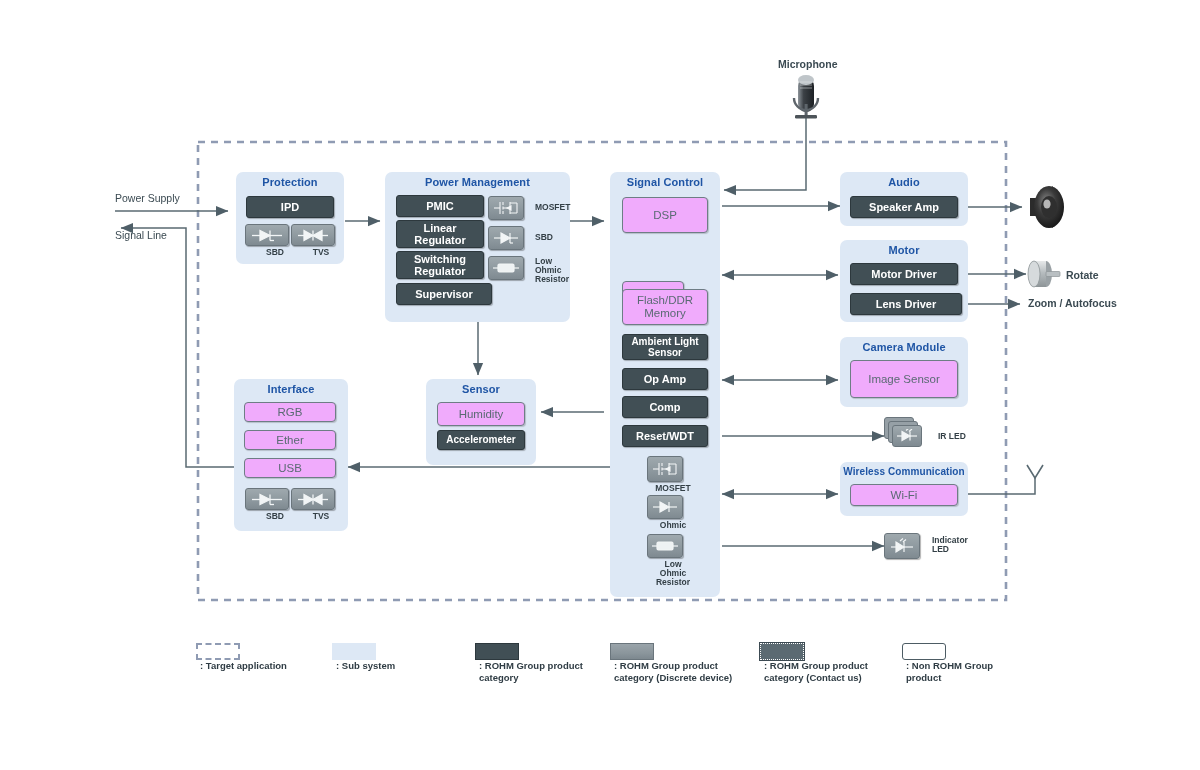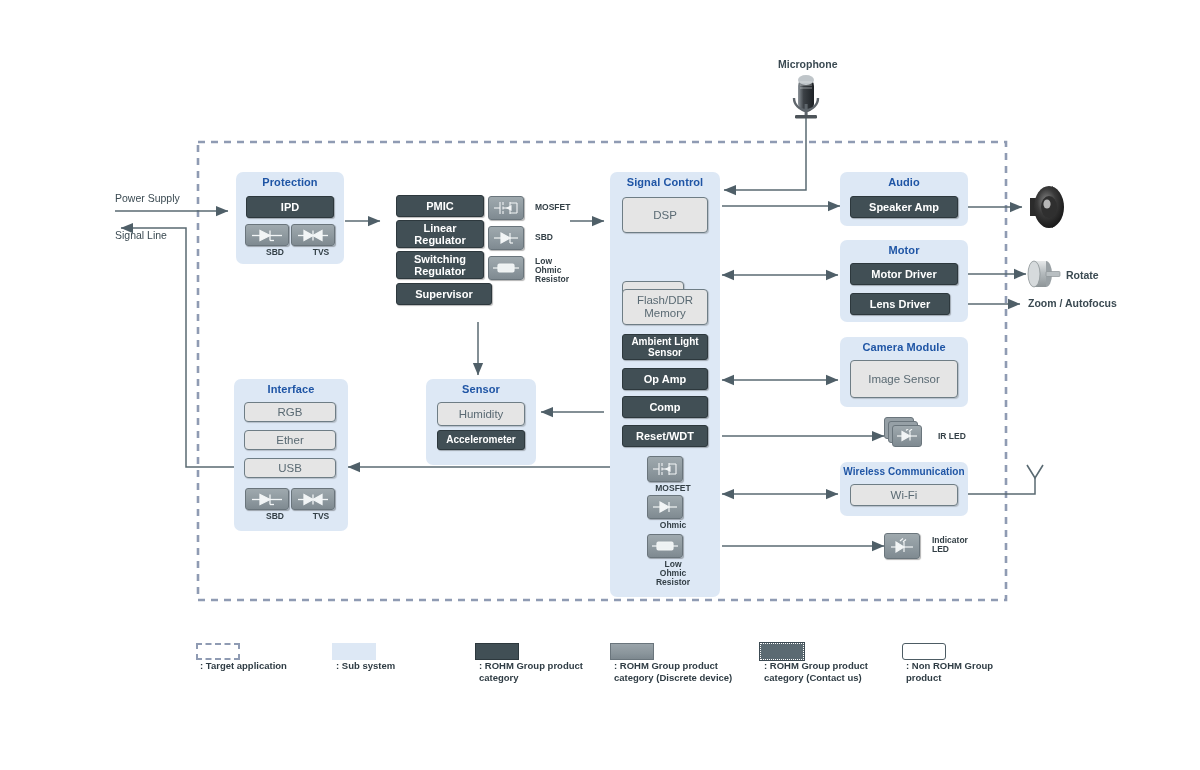--- a/index.html
+++ b/index.html
@@ -26,21 +26,21 @@
   .blk{
     position:absolute;box-sizing:border-box;display:flex;align-items:center;
     justify-content:center;text-align:center;border-radius:3px;line-height:1.12;
   }
   .blk.rohm{
     background:#414f55;color:#ffffff;font-weight:bold;font-size:11px;
     border:1px solid #2d383d;
     box-shadow:1px 1px 1px rgba(0,0,0,.28);
   }
   .blk.nonrohm{
-    background:#e5e5e5;color:#5a6a73;font-weight:normal;font-size:11.5px;
+    background:#f0abfc;color:#5a6a73;font-weight:normal;font-size:11.5px;
     border:1px solid #6e7d85;border-radius:4px;
     box-shadow:1px 1px 1px rgba(0,0,0,.18);
   }
 
   
   .disc{
     position:absolute;background:linear-gradient(180deg,#9fa9ae 0%,#8e999f 55%,#7f8a91 100%);
     border:1px solid #6a757c;border-radius:3px;box-sizing:border-box;
     box-shadow:1px 1px 1px rgba(0,0,0,.3);
     display:flex;align-items:center;justify-content:center;
@@ -207,20 +207,23 @@
           <path d="M8,2.5 L8,12.5 L17,7.5 z" fill="#f2f5f6"></path>
       <path d="M17,2.5 L17,12.5"></path>
           <path d="M26,2.5 L26,12.5 L17,7.5 z" fill="#f2f5f6"></path>
       <path d="M26,7.5 H32"></path>
         </g>
       </svg>
   </div>
   <div class="disclabel ctr" style="left:245px;top:248px;width:44px;">SBD</div>
   <div class="disclabel ctr" style="left:291px;top:248px;width:44px;">TVS</div>
 
+  <div class="subsys" style="left:385px;top:172px;width:185px;height:150px;">
+    <div class="sstitle">Power Management</div>
+  </div>
   <div class="blk rohm" style="left:396px;top:195px;width:88px;height:22px;">PMIC</div>
   <div class="blk rohm" style="left:396px;top:220px;width:88px;height:28px;white-space:pre-line;">Linear
 Regulator</div>
   <div class="blk rohm" style="left:396px;top:251px;width:88px;height:28px;white-space:pre-line;">Switching
 Regulator</div>
   <div class="blk rohm" style="left:396px;top:283px;width:96px;height:22px;">Supervisor</div>
 
   <div class="disc" style="left:488px;top:196px;width:36px;height:24px;">
     <svg width="28" height="18" viewBox="0 0 28 18">
         <g stroke="#f2f5f6" stroke-width="1.1" fill="none">
@@ -356,21 +359,21 @@
 
   <div class="subsys" style="left:840px;top:172px;width:128px;height:54px;">
     <div class="sstitle">Audio</div>
   </div>
   <div class="blk rohm" style="left:850px;top:196px;width:108px;height:22px;">Speaker Amp</div>
 
   <div class="subsys" style="left:840px;top:240px;width:128px;height:82px;">
     <div class="sstitle">Motor</div>
   </div>
   <div class="blk rohm" style="left:850px;top:263px;width:108px;height:22px;">Motor Driver</div>
-  <div class="blk rohm" style="left:850px;top:293px;width:100px;height:22px;">Lens Driver</div>
+  <div class="blk rohm" style="left:850px;top:293px;width:112px;height:22px;">Lens Driver</div>
 
   <div class="subsys" style="left:840px;top:337px;width:128px;height:70px;">
     <div class="sstitle">Camera Module</div>
   </div>
   <div class="blk nonrohm" style="left:850px;top:360px;width:108px;height:38px;">Image Sensor</div>
 
   <div class="stack" style="left:884px;top:417px;width:42px;height:38px;">
     <div class="sh" style="left:0px;top:0px;width:30px;height:22px;"></div>
     <div class="sh" style="left:4px;top:4px;width:30px;height:22px;"></div>
     <div class="sh" style="left:8px;top:8px;width:30px;height:22px;background:linear-gradient(180deg,#9fa9ae,#7f8a91);"></div>

